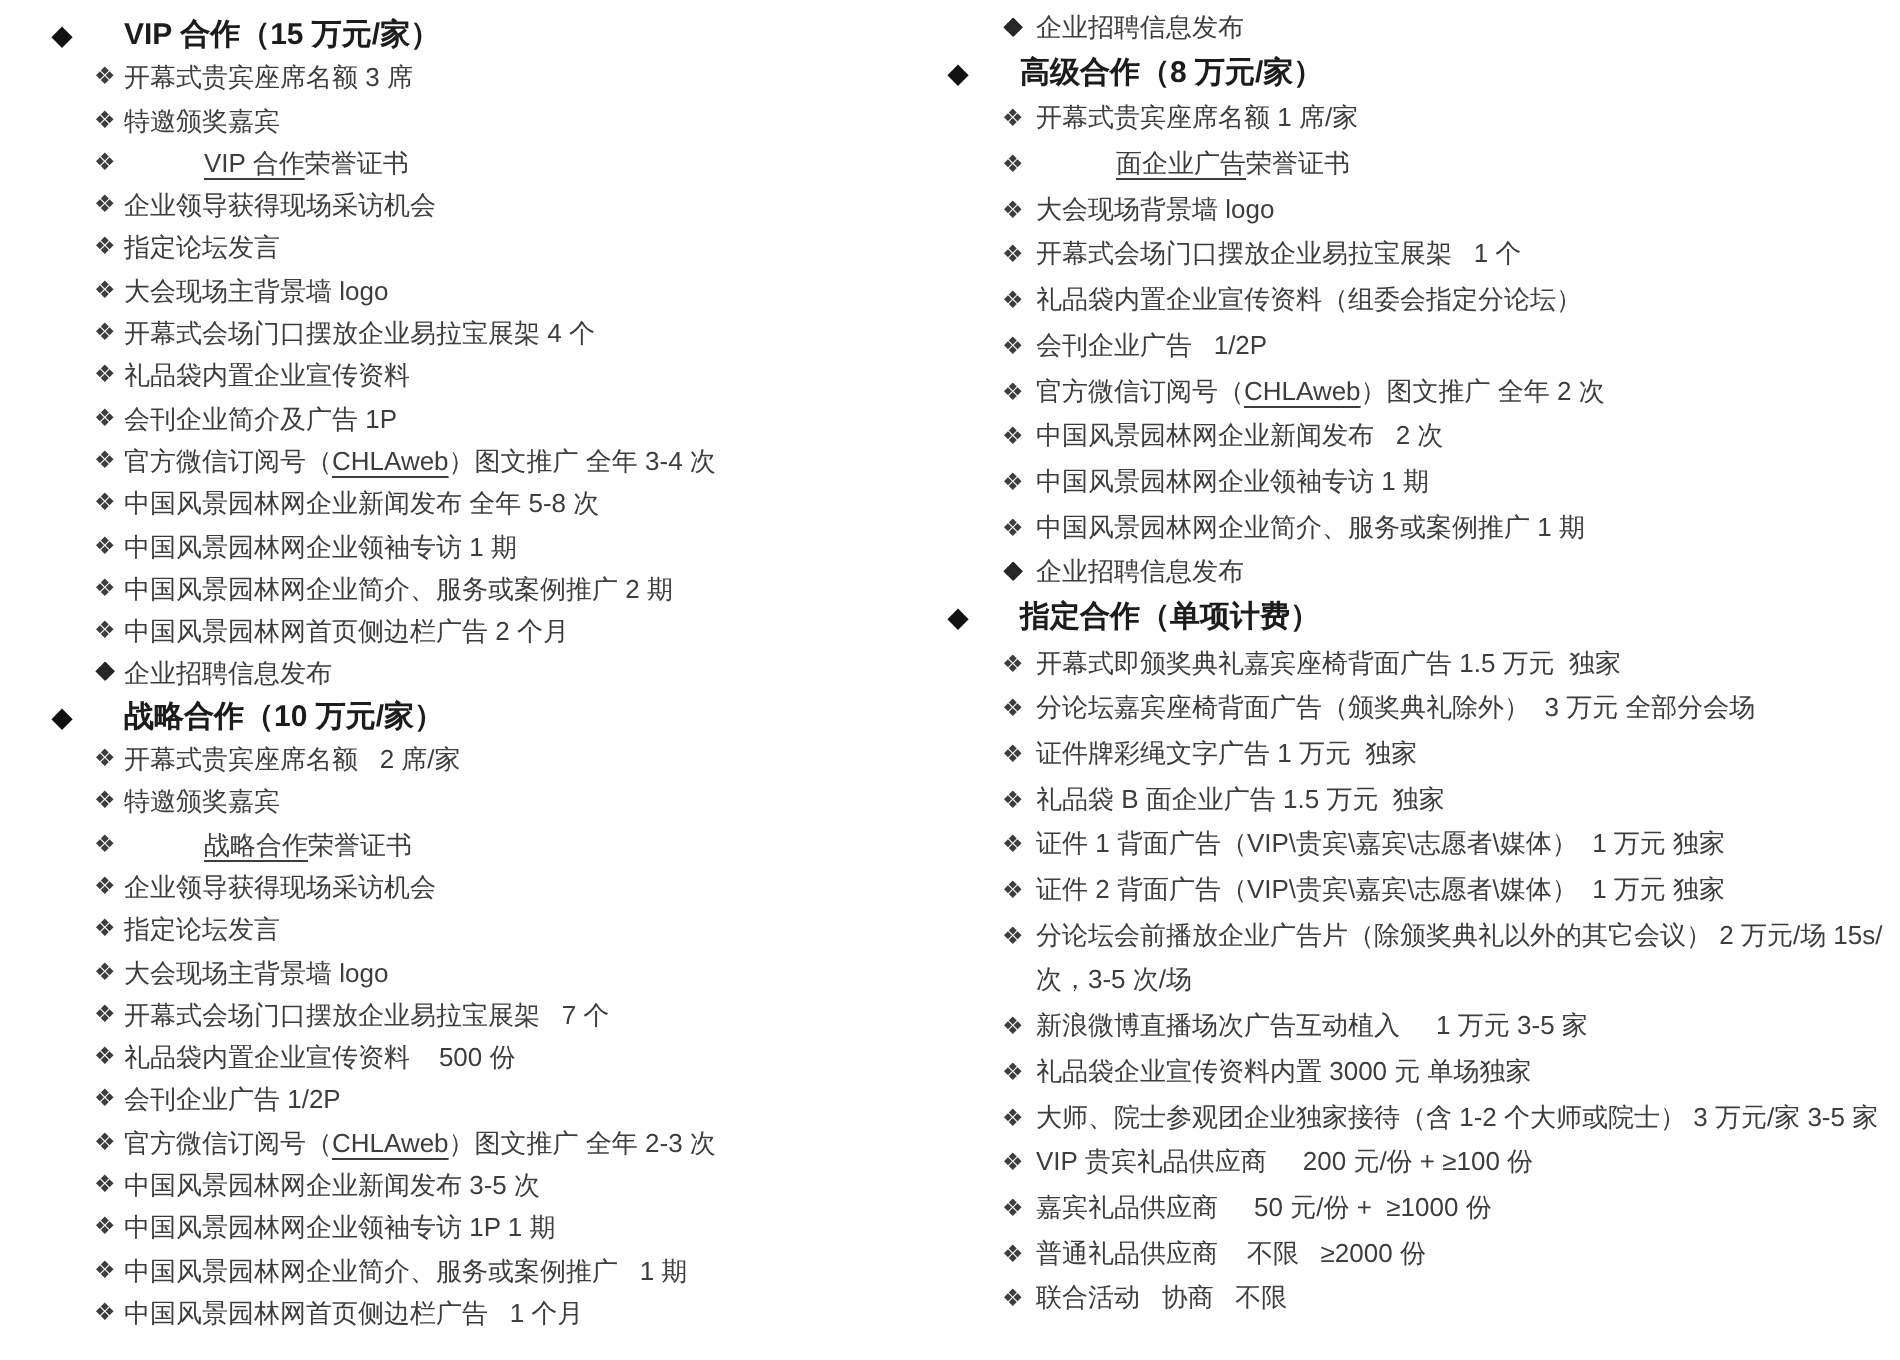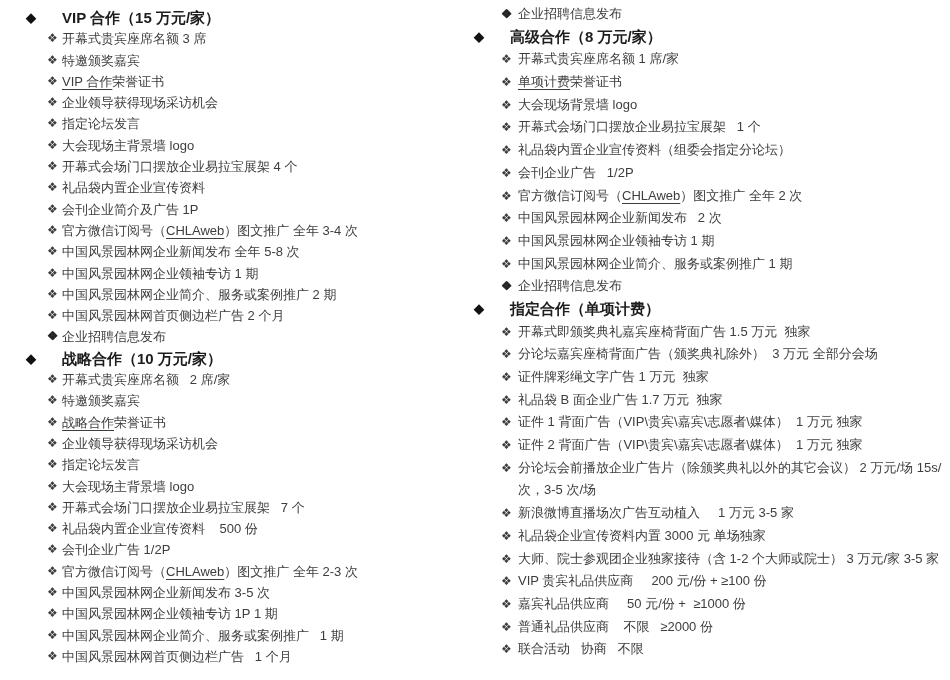--- a/index.html
+++ b/index.html
@@ -39,20 +39,21 @@
 
   .text {
     flex:1 1 auto;
     white-space:pre-wrap;
     word-break:break-all;
   }
   .u-line {
     text-decoration:underline;
     text-decoration-thickness:1px;
     text-underline-offset:3px;
+    margin-left:40px;
   }
   .squiggle {
     text-decoration-line:underline;
     text-decoration-style:wavy;
     text-decoration-color:#e0392e;
     text-decoration-thickness:1px;
     text-underline-offset:3px;
     text-decoration:underline;
   }
 </style>
@@ -194,21 +195,21 @@
       <div class="row section">
         <span class="bullet">◆</span>
         <span class="text"><span>高级合作（8 万元/家）</span></span>
       </div>
       <div class="row item">
         <span class="bullet">❖</span>
         <span class="text"><span>开幕式贵宾座席名额 1 席/家</span></span>
       </div>
       <div class="row item">
         <span class="bullet">❖</span>
-        <span class="text"><span class="u-line">单项计费</span><span>荣誉证书</span></span>
+        <span class="text"><span class="u-line">面企业广告</span><span>荣誉证书</span></span>
       </div>
       <div class="row item">
         <span class="bullet">❖</span>
         <span class="text"><span>大会现场背景墙 logo</span></span>
       </div>
       <div class="row item">
         <span class="bullet">❖</span>
         <span class="text"><span>开幕式会场门口摆放企业易拉宝展架   1 个</span></span>
       </div>
       <div class="row item">
@@ -250,21 +251,21 @@
       <div class="row item">
         <span class="bullet">❖</span>
         <span class="text"><span>分论坛嘉宾座椅背面广告（颁奖典礼除外）  3 万元 全部分会场</span></span>
       </div>
       <div class="row item">
         <span class="bullet">❖</span>
         <span class="text"><span>证件牌彩绳文字广告 1 万元  独家</span></span>
       </div>
       <div class="row item">
         <span class="bullet">❖</span>
-        <span class="text"><span>礼品袋 B 面企业广告 1.7 万元  独家</span></span>
+        <span class="text"><span>礼品袋 B 面企业广告 1.5 万元  独家</span></span>
       </div>
       <div class="row item">
         <span class="bullet">❖</span>
         <span class="text"><span>证件 1 背面广告（VIP\贵宾\嘉宾\志愿者\媒体）  1 万元 独家</span></span>
       </div>
       <div class="row item">
         <span class="bullet">❖</span>
         <span class="text"><span>证件 2 背面广告（VIP\贵宾\嘉宾\志愿者\媒体）  1 万元 独家</span></span>
       </div>
       <div class="row item wrap2">

